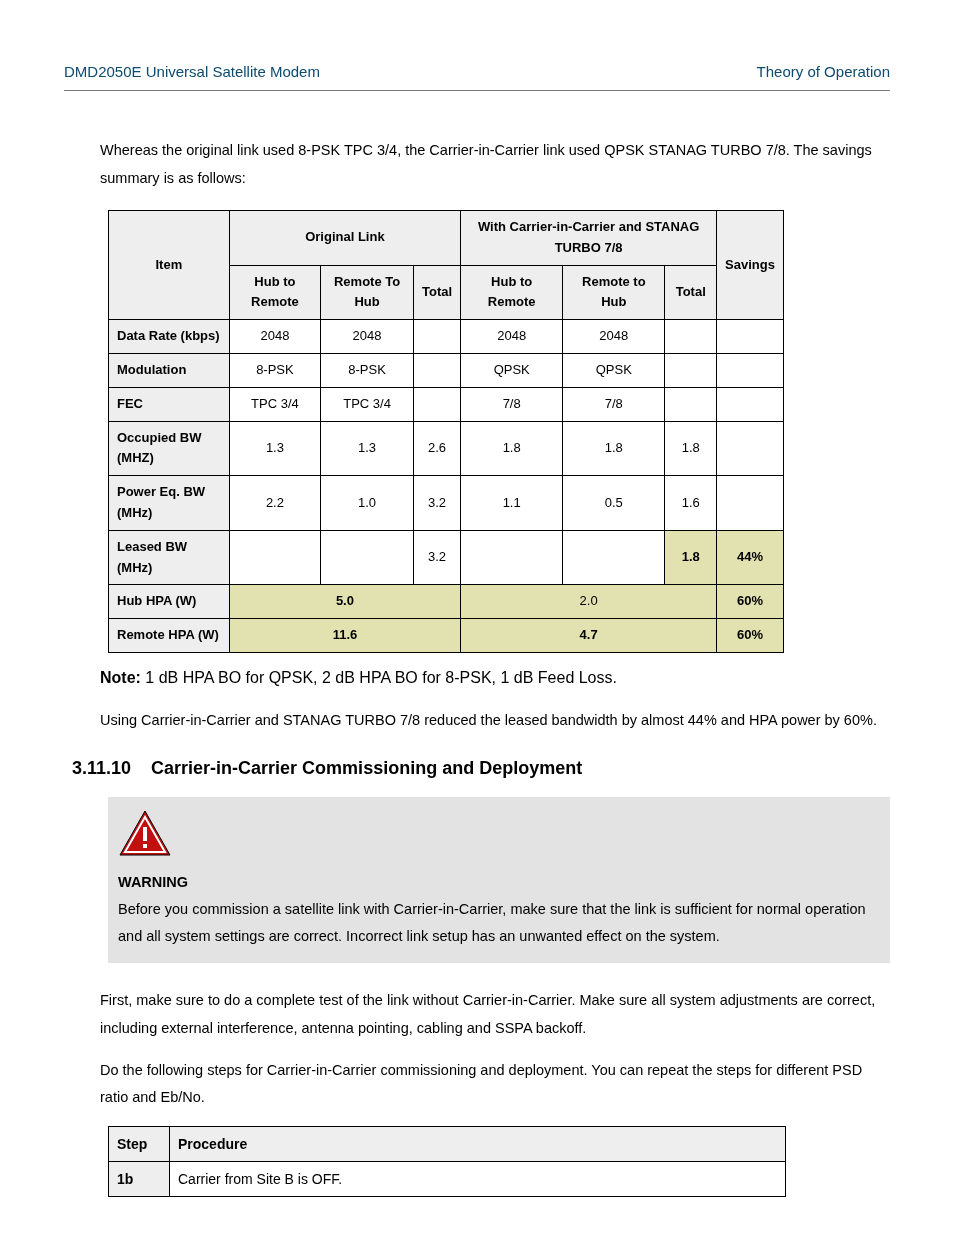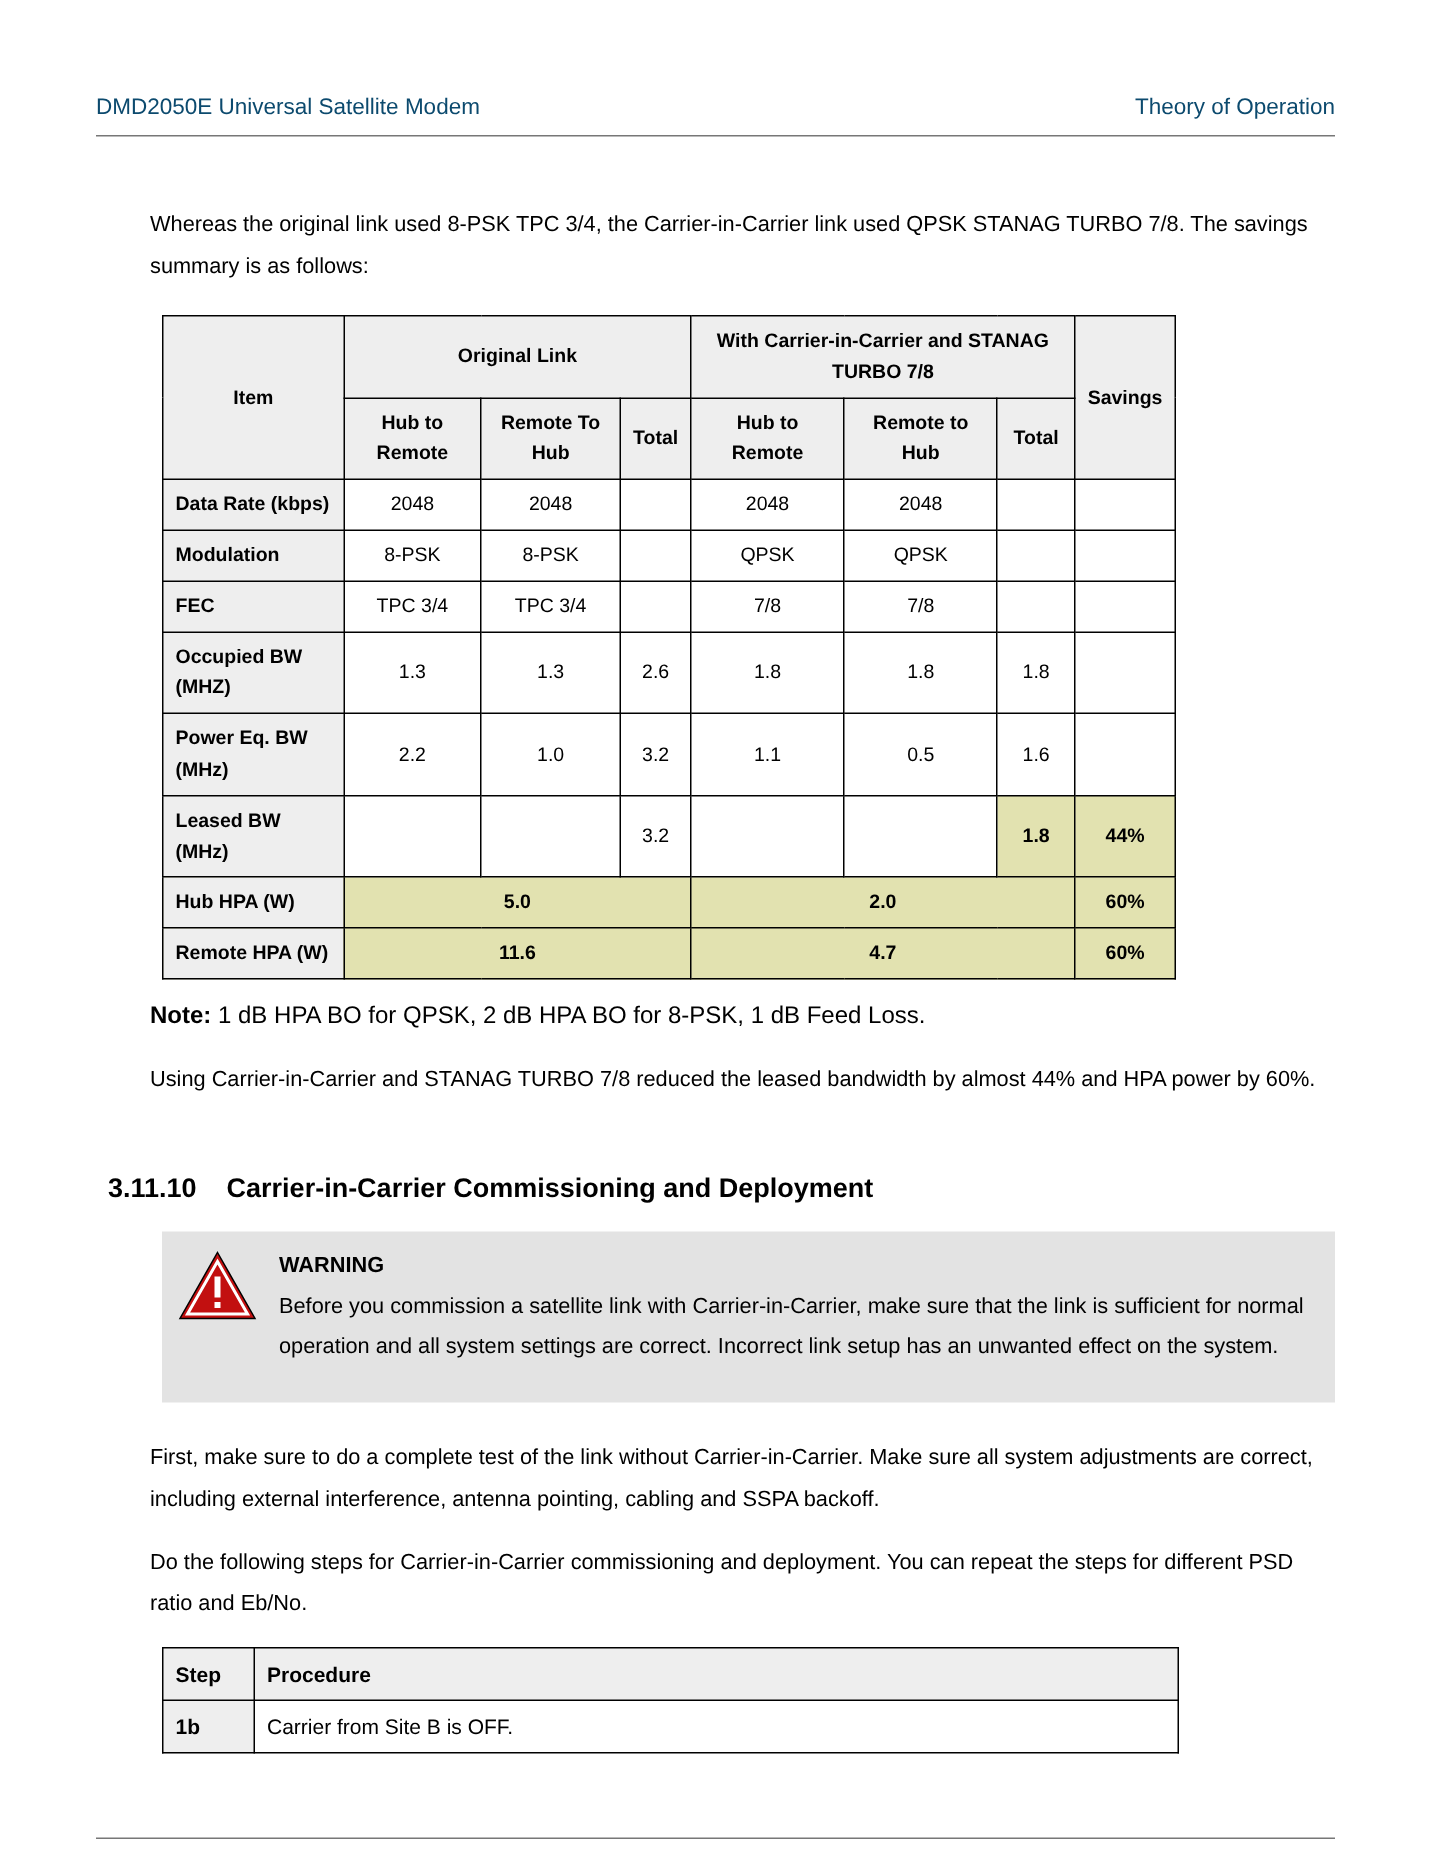--- a/index.html
+++ b/index.html
@@ -51,30 +51,31 @@
   .hl { background: #e2e2b0; }
   .hl td { background: #e2e2b0; }
   .note {
     margin: 12px 0 16px 36px;
     font-size: 16px;
   }
   .note b { font-weight: bold; }
   h2.section {
     font-size: 18px;
     font-weight: bold;
-    margin: 44px 0 14px 8px;
+    margin: 20px 0 14px 8px;
   }
   .section-num { display:inline-block; margin-right: 20px; }
   .warning-box {
     background: #e3e3e3;
     margin: 0 0 24px 44px;
-    padding: 10px 16px 24px 10px;
+    padding: 10px 16px 14px 10px;
     display: flex;
     align-items: flex-start;
     line-height: 1.85;
+    flex-direction: column;
   }
   .warn-icon { flex: 0 0 60px; margin-right: 8px; margin-top:2px;}
   .warn-text { flex: 1; }
   .warn-title { font-weight: bold; }
   table.steps {
     border-collapse: collapse;
     margin: 6px 0 0 44px;
     width: 678px;
     font-size: 14px;
     border-radius: 16px;
@@ -181,21 +182,21 @@
     <td class="cell"></td>
     <td class="cell">3.2</td>
     <td class="cell"></td>
     <td class="cell"></td>
     <td class="cell hl" style="font-weight:bold">1.8</td>
     <td class="cell hl" style="font-weight:bold">44%</td>
   </tr>
   <tr class="hl">
     <td class="row-label" style="background:#eee">Hub HPA (W)</td>
     <td class="cell" colspan="3" style="font-weight:bold">5.0</td>
-    <td class="cell" colspan="3" style="font-weight:bold">2.0</td>
+    <td class="cell" colspan="3" style="font-weight:normal">2.0</td>
     <td class="cell" style="font-weight:bold">60%</td>
   </tr>
   <tr class="hl">
     <td class="row-label" style="background:#eee">Remote HPA (W)</td>
     <td class="cell" colspan="3" style="font-weight:bold">11.6</td>
     <td class="cell" colspan="3" style="font-weight:bold">4.7</td>
     <td class="cell" style="font-weight:bold">60%</td>
   </tr>
 </tbody>
   </table>

